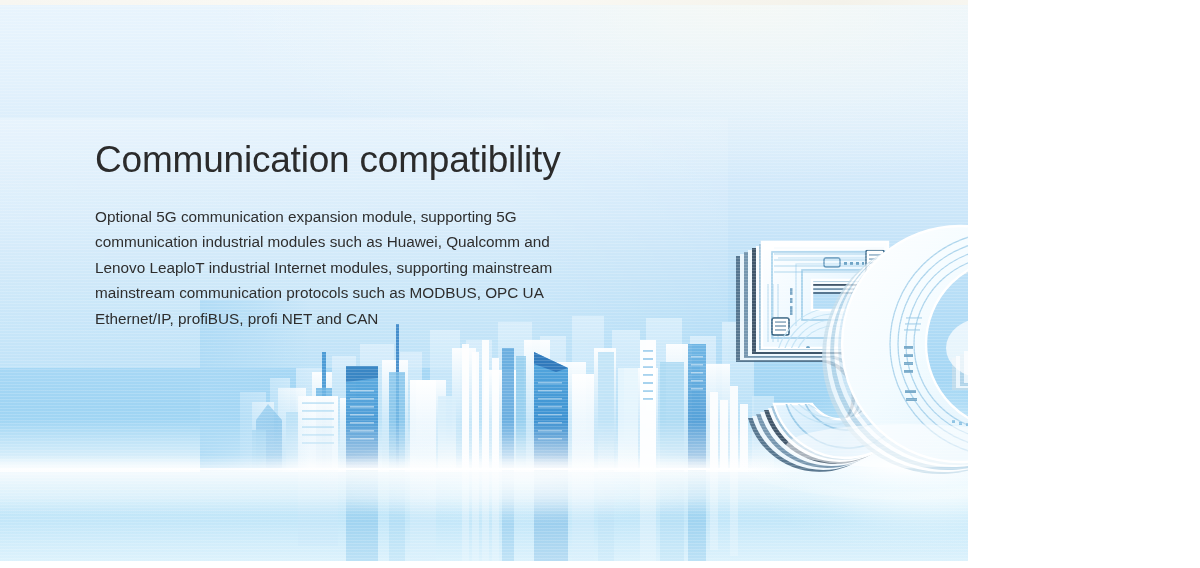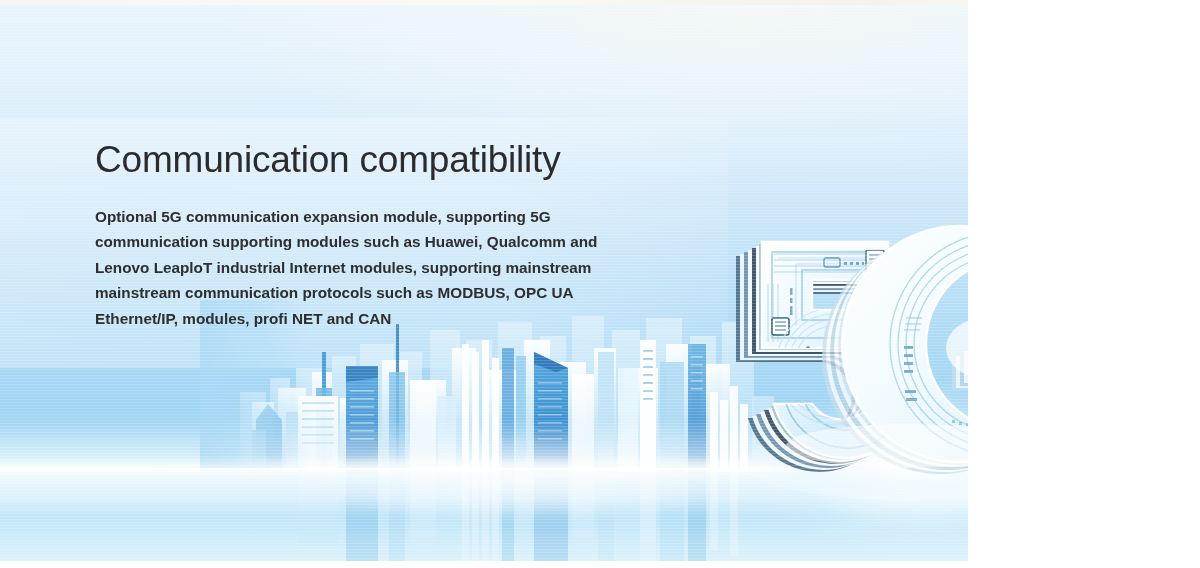--- a/index.html
+++ b/index.html
@@ -99,21 +99,21 @@
   .copy{ position:absolute; left:95px; top:140px; z-index:35; }
   .headline{
     font-size:37px; font-weight:400; letter-spacing:-0.2px;
     color:#2b2b2b; line-height:1.1; white-space:nowrap;
   }
   .body-copy{
     margin-top:23px;
     font-size:15.3px; line-height:25.6px; color:#2e2e2e; font-weight:400;
     max-width:560px;
   }
-  .body-copy p{ white-space:nowrap;font-weight:bold; }
+  .body-copy p{ white-space:nowrap; }
 
   
   .art{ position:absolute; left:716px; top:214px; width:380px; height:300px; z-index:22; }
   .art svg{ display:block; }
 </style>
 </head>
 <body>
 
 <div id="banner">
 
@@ -603,23 +603,23 @@
       <ellipse cx="190" cy="232" rx="120" ry="22" fill="#ffffff" opacity=".55"></ellipse>
     </svg>
   </div>
 
   <div class="glow"></div>
 
   <div class="copy">
     <h1 class="headline">Communication compatibility</h1>
     <div class="body-copy">
       <p>Optional 5G communication expansion module, supporting 5G</p>
-      <p>communication supporting modules such as Huawei, Qualcomm and</p>
+      <p>communication industrial modules such as Huawei, Qualcomm and</p>
       <p>Lenovo LeaploT industrial Internet modules, supporting mainstream</p>
       <p>mainstream communication protocols such as MODBUS, OPC UA</p>
-      <p>Ethernet/IP, modules, profi NET and CAN</p>
+      <p>Ethernet/IP, profiBUS, profi NET and CAN</p>
     </div>
   </div>
 
   <div class="scan"></div>
   <div class="top-strip"></div>
   <div class="bottom-strip"></div>
 </div>
 
 </body></html>

